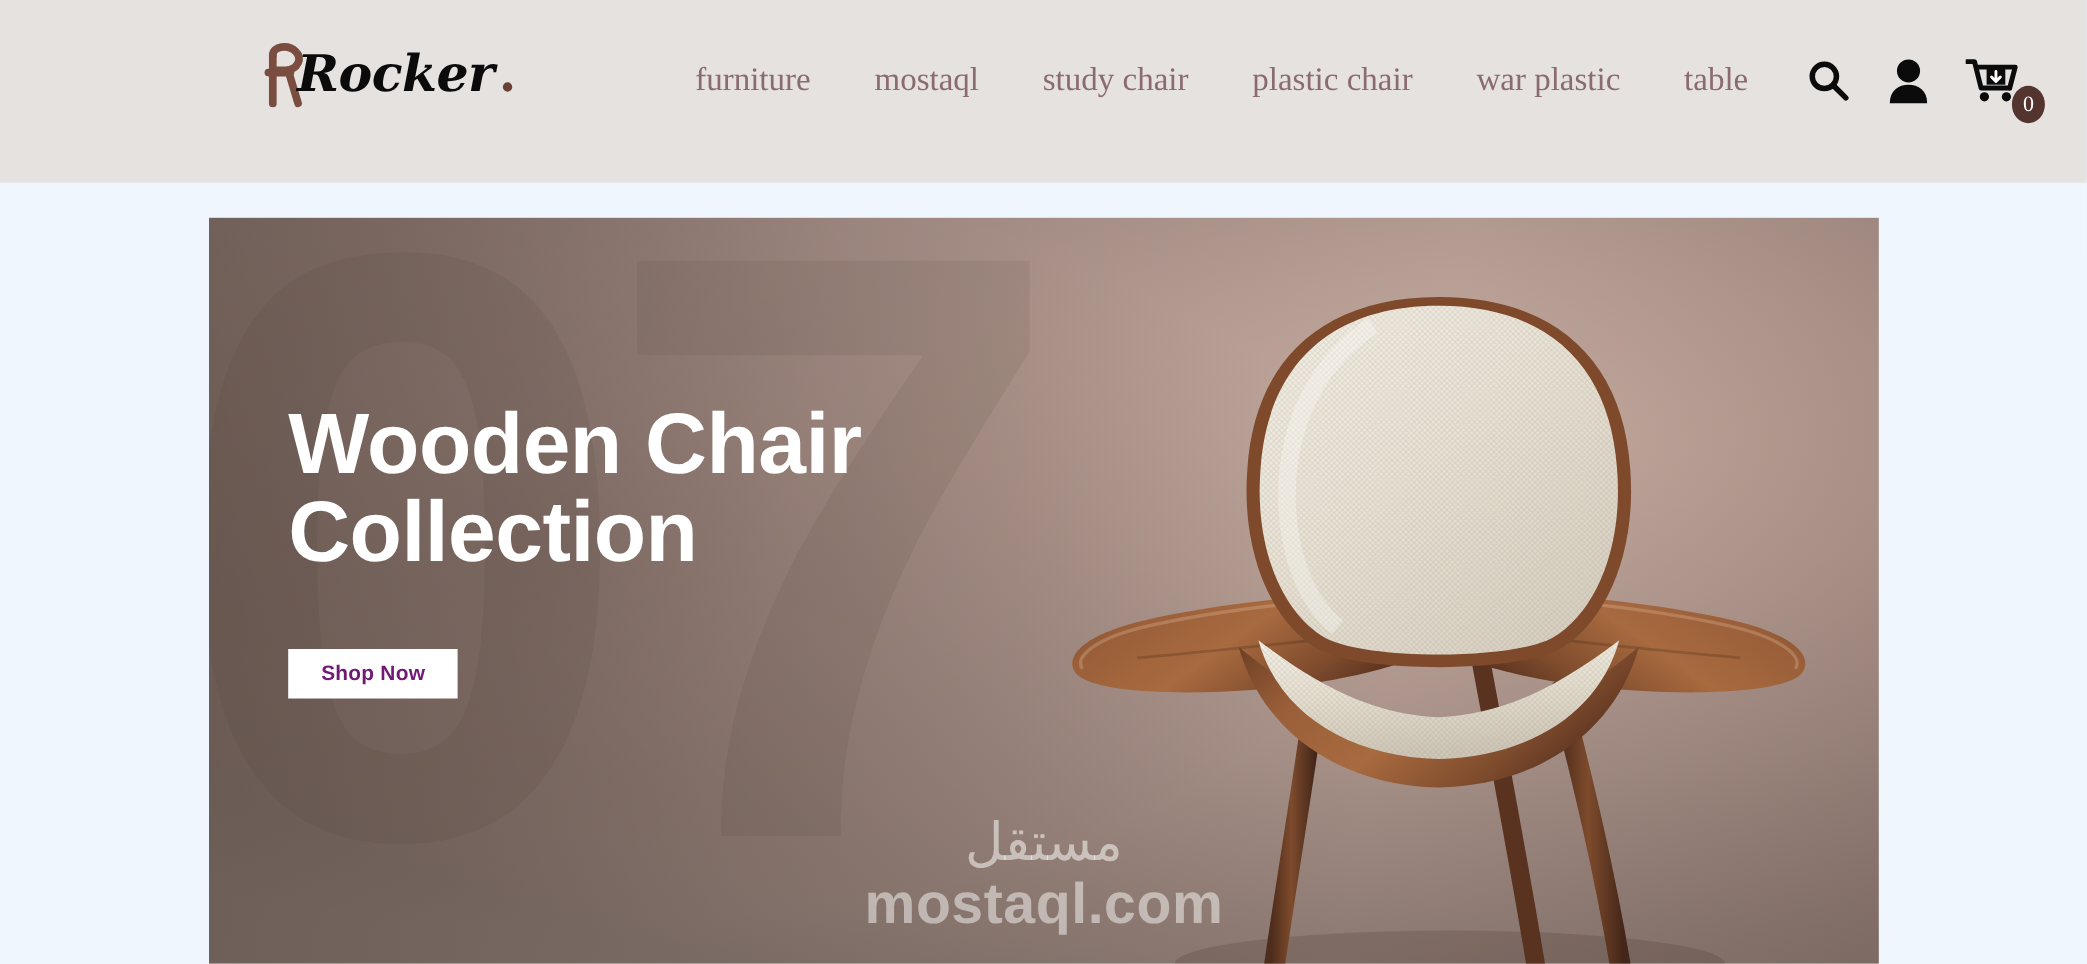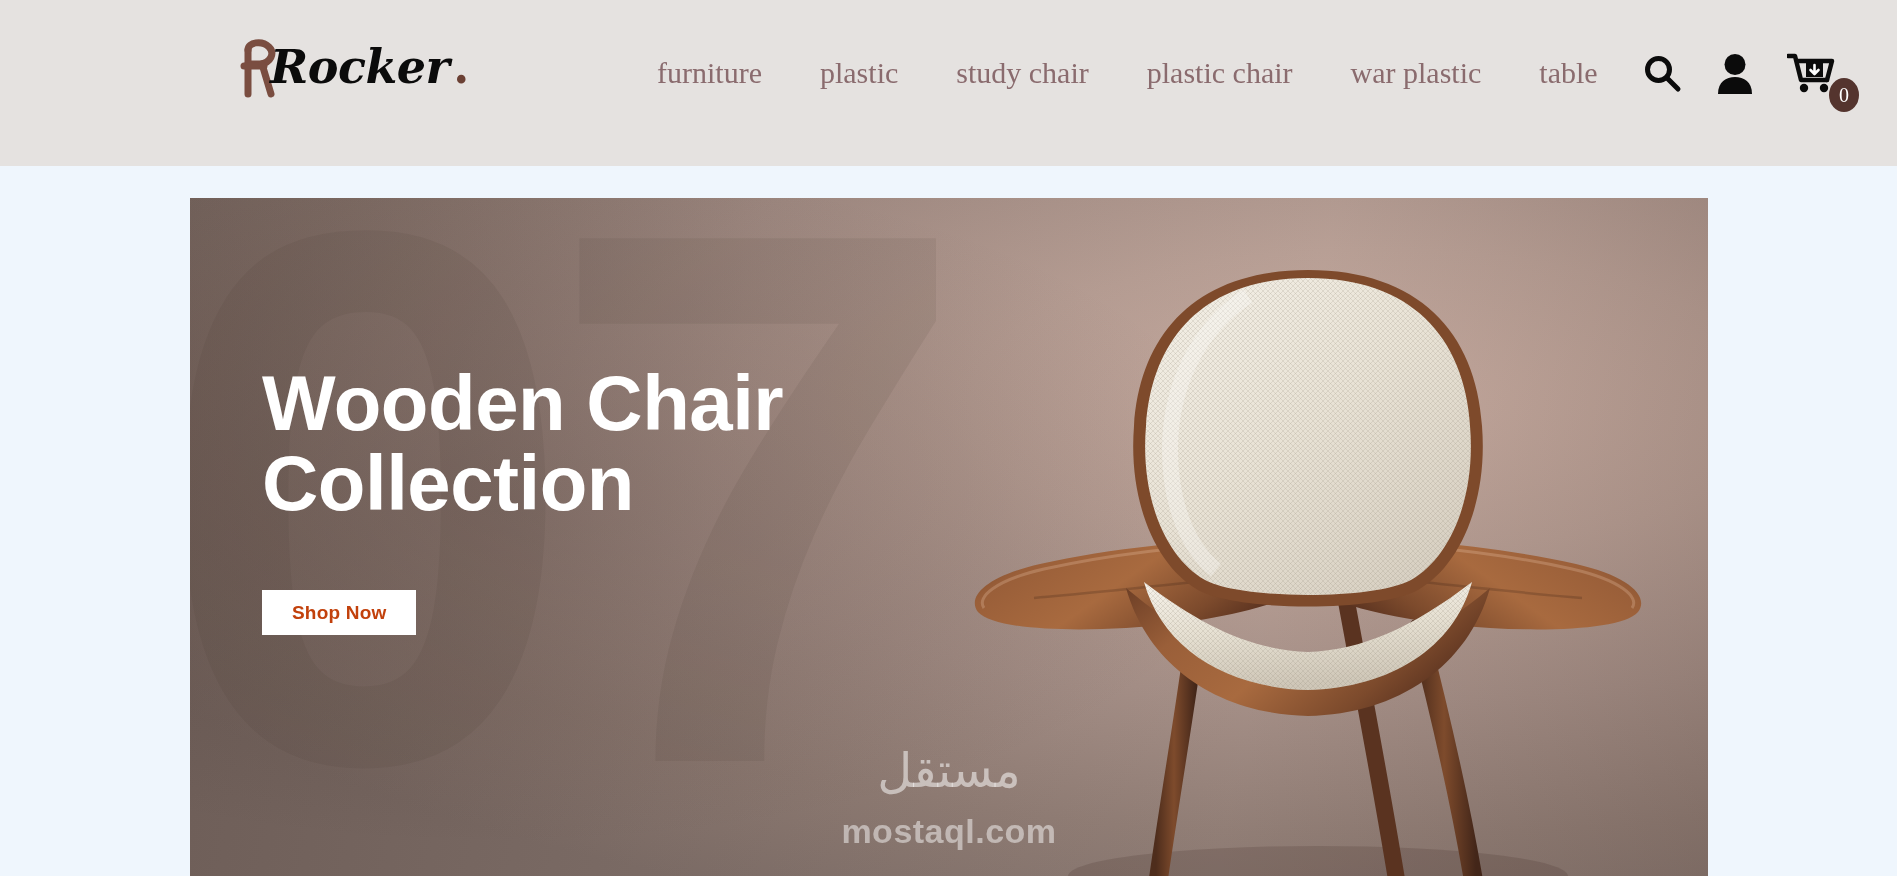--- a/index.html
+++ b/index.html
@@ -47,21 +47,21 @@
     font-family:"DejaVu Serif", serif;
     font-weight:bold;
     font-size:46px;
     color:#6b4034;
     line-height:1;
     margin-left:4px;
   }
 
   .nav{
     position:absolute;
-    left:628px; top:0; height:145px;
+    left:603px; top:0; height:145px;
     display:flex; align-items:center;
     gap:0px;
   }
   .nav-item{
     font-family:"Liberation Serif", serif;
     font-size:30px;
     color:#8a6b6e;
     padding:0 29px;
     cursor:pointer;
     white-space:nowrap;
@@ -138,21 +138,21 @@
     font-size:78px;
     line-height:1.03;
     color:#ffffff;
     letter-spacing:-0.5px;
     max-width:560px;
   }
   .hero-btn{
     margin-top:66px;
     display:inline-block;
     background:#ffffff;
-    color:#c2410c;
+    color:#701a75;
     font-family:"Liberation Sans", sans-serif;
     font-weight:bold;
     font-size:19px;
     padding:13px 30px;
     border:none;
     cursor:pointer;
     line-height:1;
     letter-spacing:0.2px;
   }
 
@@ -177,24 +177,24 @@
   }
   .wm-ar{
     font-family:"DejaVu Sans", sans-serif;
     font-size:48px;
     color:rgba(255,255,255,0.52);
     line-height:1;
     direction:rtl;
     letter-spacing:1px;
   }
   .wm-en{
-    margin-top:20px;
-    font-family:"Liberation Sans", sans-serif;
-    font-weight:bold;
-    font-size:34px;
+    margin-top:6px;
+    font-family:"Liberation Sans", sans-serif;
+    font-weight:bold;
+    font-size:52px;
     color:rgba(255,255,255,0.48);
     line-height:1;
     letter-spacing:0.5px;
   }
 </style>
 </head>
 <body>
 
 <div class="header">
 
@@ -208,21 +208,21 @@
           <path d="M24 28 L33 58"></path>
         </g>
       </svg>
     </span>
     <span class="logo-word">Rocker</span>
     <span class="logo-dot">.</span>
   </div>
 
   <nav class="nav">
     <span class="nav-item">furniture</span>
-    <span class="nav-item">plastic</span>
+    <span class="nav-item">mostaql</span>
     <span class="nav-item">study chair</span>
     <span class="nav-item">plastic chair</span>
     <span class="nav-item">war plastic</span>
     <span class="nav-item">table</span>
   </nav>
 
   <div class="header-icons">
 
     <span class="icon-btn">
       <svg width="42" height="42" viewBox="0 0 42 42">

